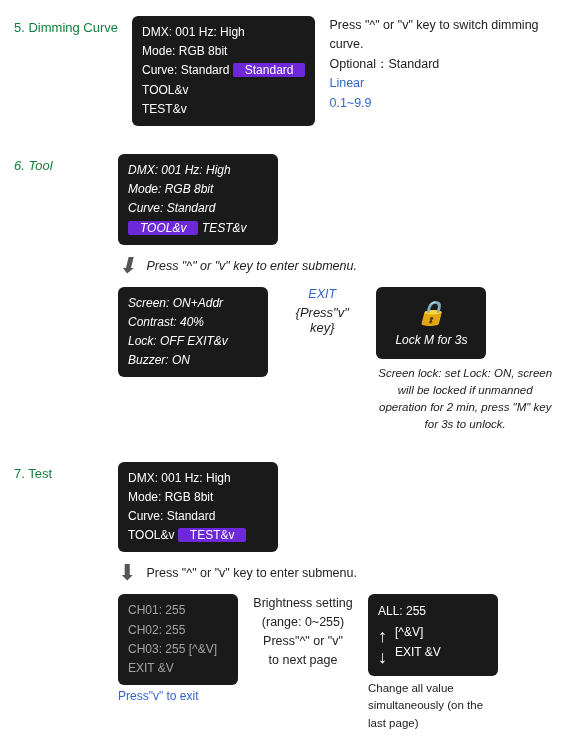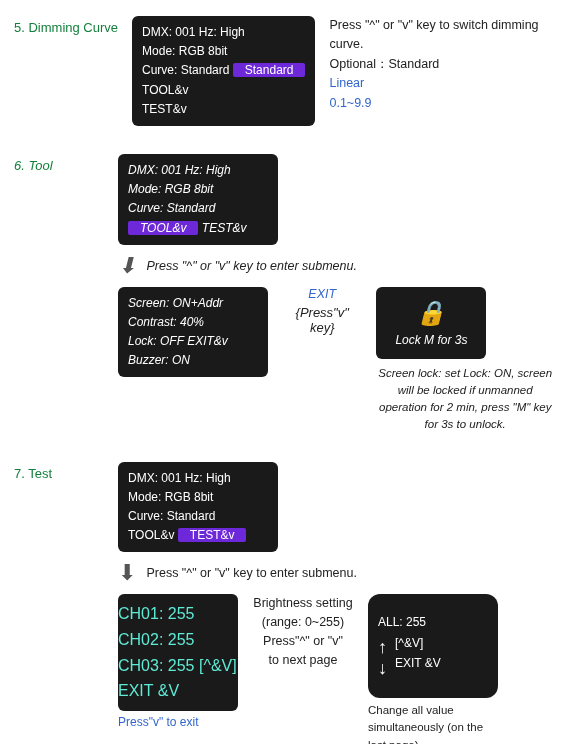--- a/index.html
+++ b/index.html
@@ -112,41 +112,41 @@
 
     
     .section7-submenu {
       display: flex;
       align-items: flex-start;
       gap: 10px;
     }
 
     .ch-box {
       background: #1a1a1a;
-      color: #5eead4;
+      color: #a3a3a3;
       border-radius: 6px;
-      padding: 7px 0;
-      font-size: 16px;
+      padding: 7px 10px;
+      font-size: 12px;
       min-width: 120px;
       line-height: 1.6;
     }
 
     .ch-desc {
       font-size: 12.5px;
       color: #222;
       line-height: 1.5;
       min-width: 110px;
       text-align: center;
     }
 
     .all-box {
       background: #1a1a1a;
       color: #fff;
-      border-radius: 12px;
-      padding: 18px 10px;
+      border-radius: 6px;
+      padding: 7px 10px;
       font-size: 12px;
       min-width: 110px;
       line-height: 1.7;
     }
 
     .all-desc {
       font-size: 11.5px;
       color: #222;
       line-height: 1.5;
       max-width: 130px;

